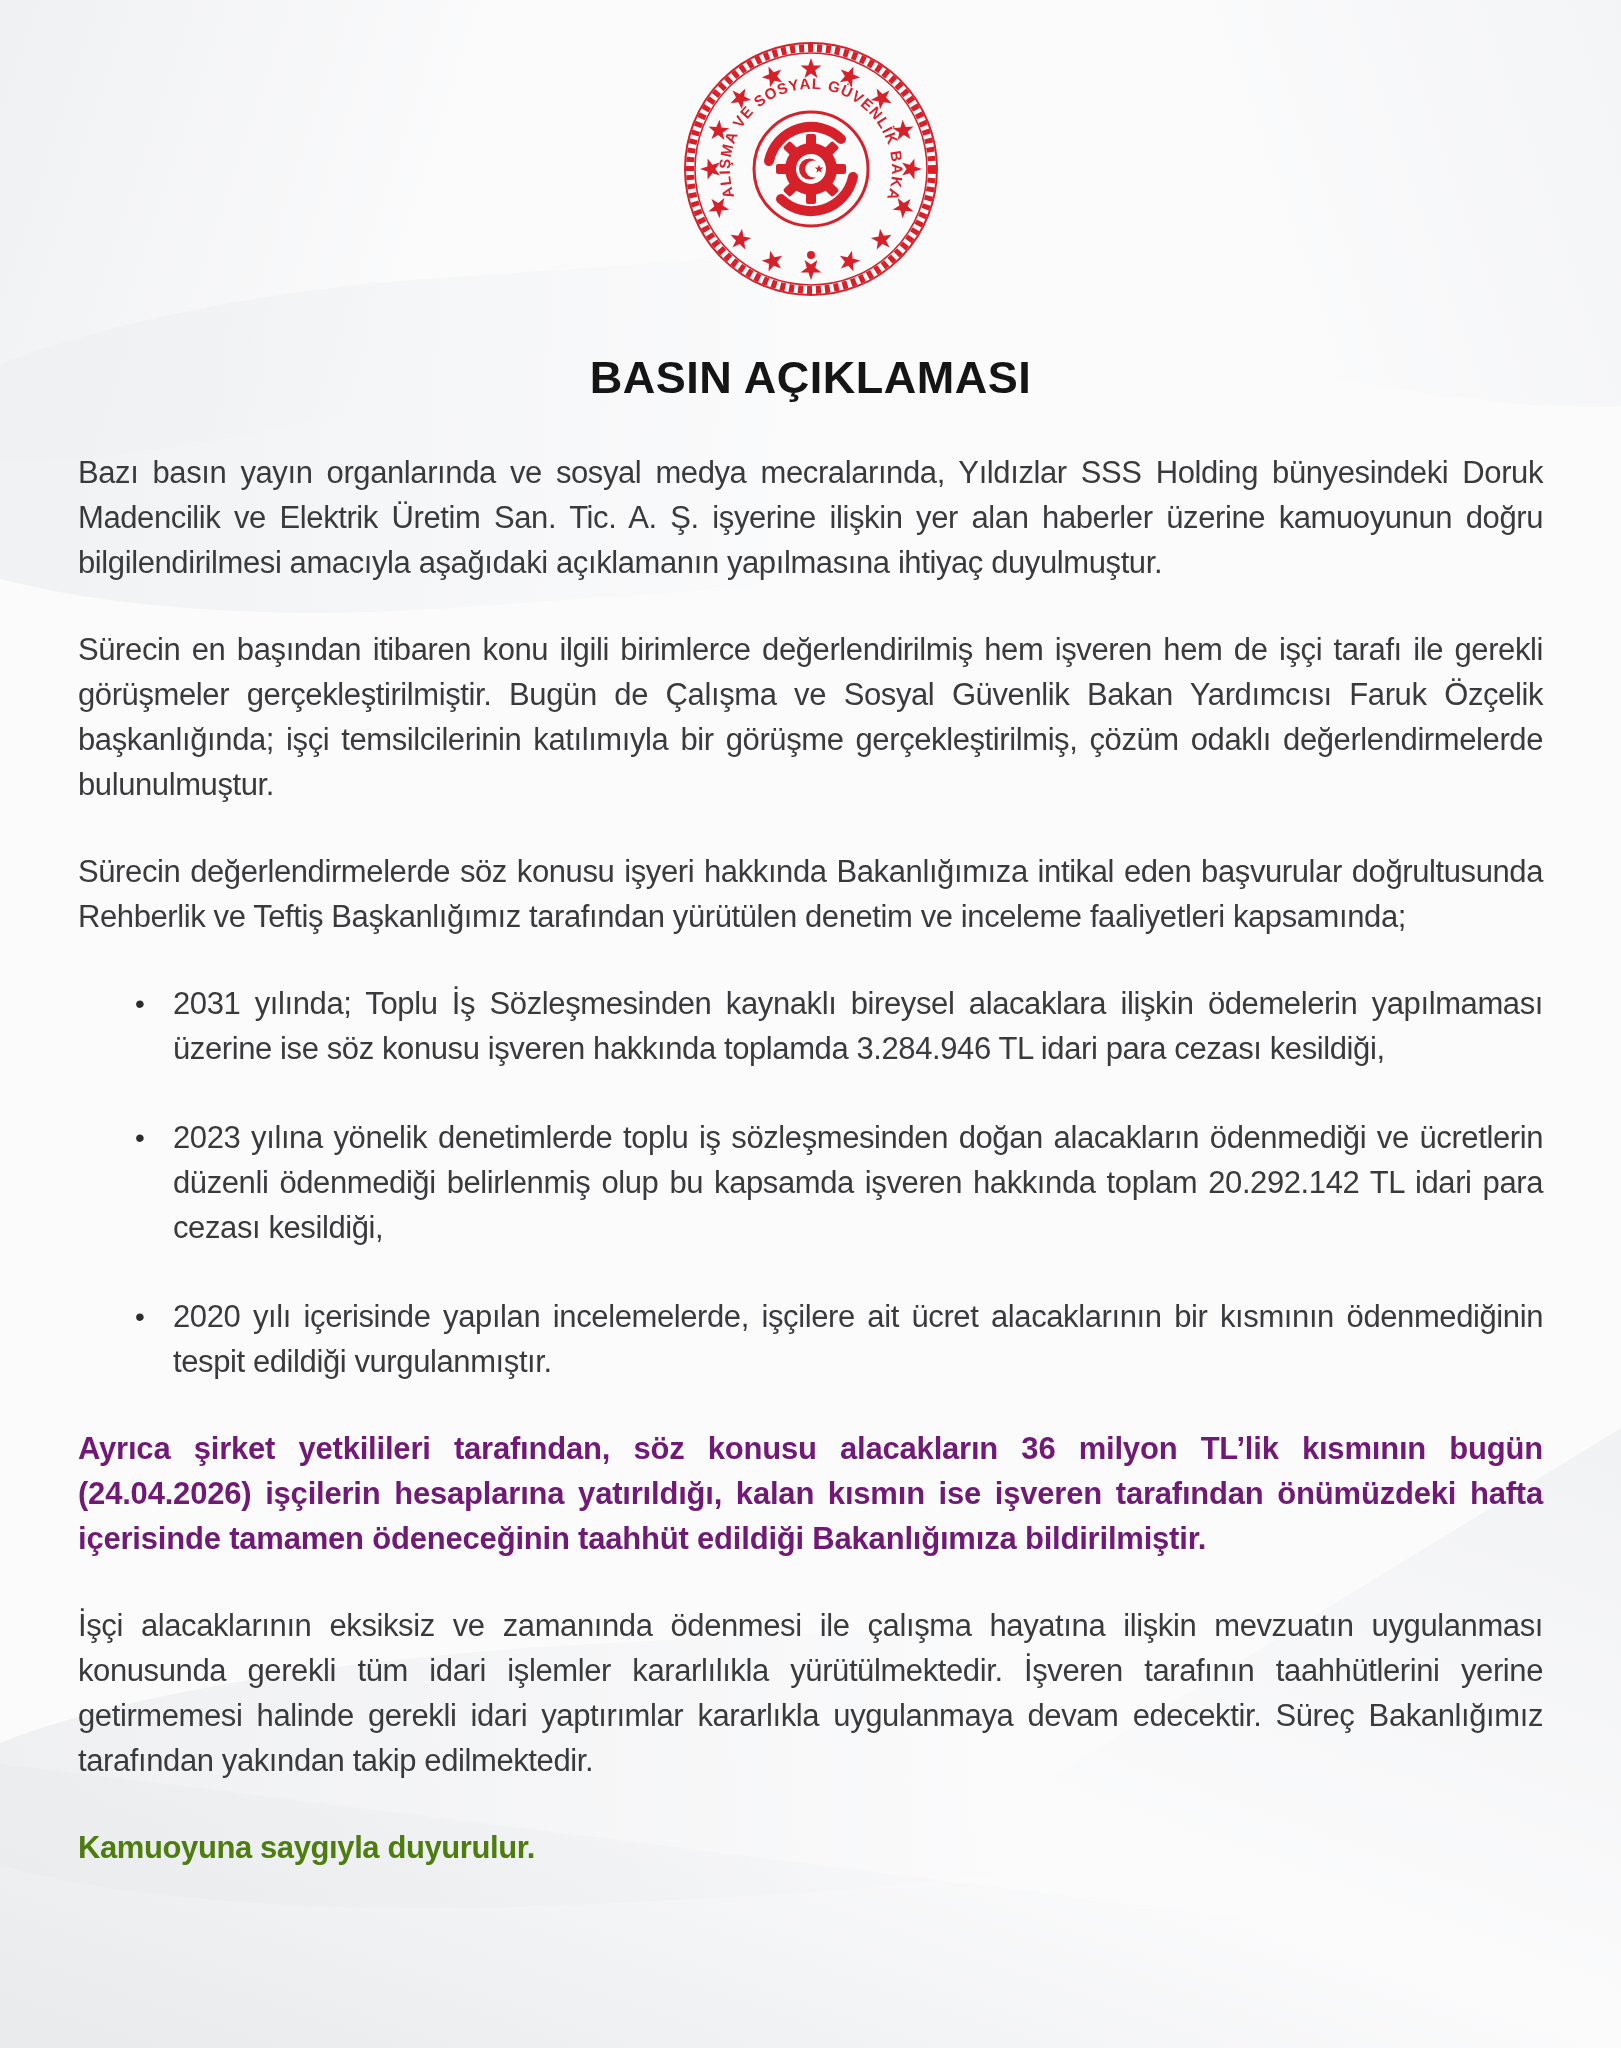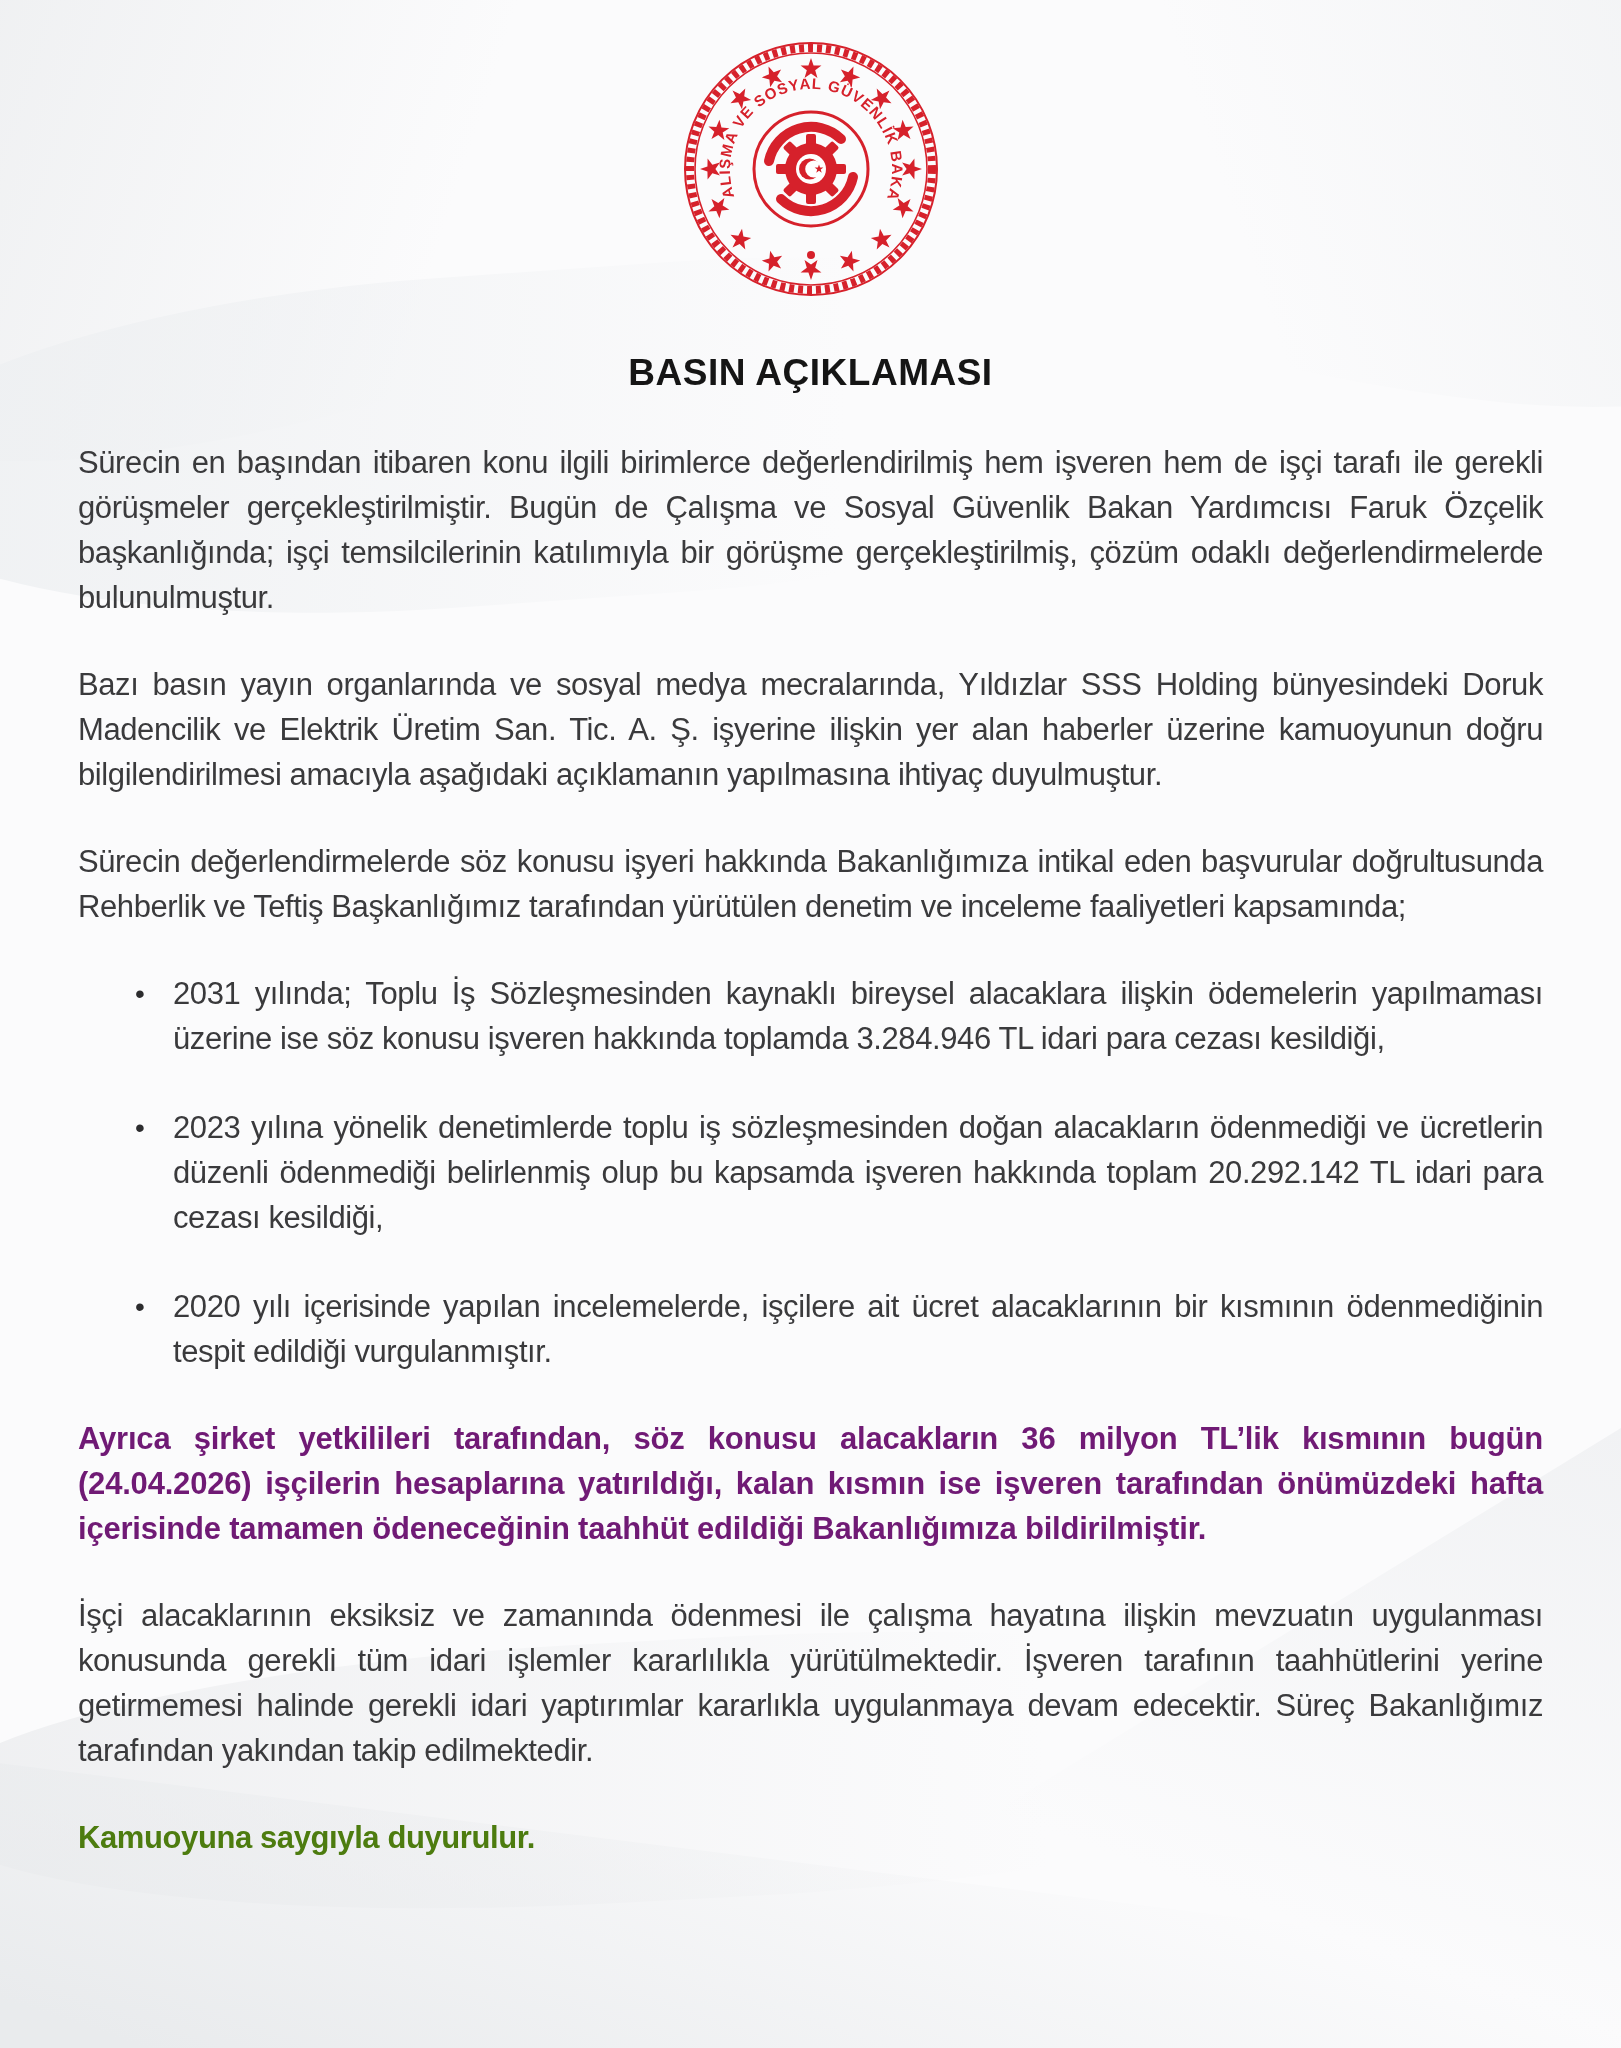--- a/index.html
+++ b/index.html
@@ -50,21 +50,21 @@
   }
 
   
   .doc{position:relative;z-index:1;}
   .logo-wrap{width:266px;height:266px;margin:36px auto 0;}
   .logo-wrap svg{display:block;width:100%;height:100%;}
   .emblem-red{fill:#d6212b;}
   .page-title{
     margin:50px 0 0;
     text-align:center;
-    font-size:37px;
+    font-size:45px;
     font-weight:800;
     letter-spacing:.5px;
     color:#151515;
   }
   .content{
     margin:46px 78px 0;
     color:#3a3a3c;
     font-size:31px;
     line-height:45px;
     letter-spacing:-0.4px;
@@ -164,22 +164,22 @@
         <circle cx="-1.5" cy="0" r="10.5" class="emblem-red"></circle>
         <circle cx="2.8" cy="0" r="8.6" fill="#ffffff"></circle>
         <use href="#star" transform="translate(8,0) scale(0.42)" class="emblem-red"></use>
       </g>
     </svg>
   </div>
 
   <h1 class="page-title">BASIN AÇIKLAMASI</h1>
 
   <div class="content">
+    <p>Bazı basın yayın organlarında ve sosyal medya mecralarında, Yıldızlar SSS Holding bünyesindeki Doruk Madencilik ve Elektrik Üretim San. Tic. A. Ş. işyerine ilişkin yer alan haberler üzerine kamuoyunun doğru bilgilendirilmesi amacıyla aşağıdaki açıklamanın yapılmasına ihtiyaç duyulmuştur.</p>
     <p>Sürecin en başından itibaren konu ilgili birimlerce değerlendirilmiş hem işveren hem de işçi tarafı ile gerekli görüşmeler gerçekleştirilmiştir. Bugün de Çalışma ve Sosyal Güvenlik Bakan Yardımcısı Faruk Özçelik başkanlığında; işçi temsilcilerinin katılımıyla bir görüşme gerçekleştirilmiş, çözüm odaklı değerlendirmelerde bulunulmuştur.</p>
-    <p>Bazı basın yayın organlarında ve sosyal medya mecralarında, Yıldızlar SSS Holding bünyesindeki Doruk Madencilik ve Elektrik Üretim San. Tic. A. Ş. işyerine ilişkin yer alan haberler üzerine kamuoyunun doğru bilgilendirilmesi amacıyla aşağıdaki açıklamanın yapılmasına ihtiyaç duyulmuştur.</p>
     <p>Sürecin değerlendirmelerde söz konusu işyeri hakkında Bakanlığımıza intikal eden başvurular doğrultusunda Rehberlik ve Teftiş Başkanlığımız tarafından yürütülen denetim ve inceleme faaliyetleri kapsamında;</p>
 
     <ul class="findings">
       <li>
         <span class="bullet-marker">•</span>
         <span class="bullet-text">2031 yılında; Toplu İş Sözleşmesinden kaynaklı bireysel alacaklara ilişkin ödemelerin yapılmaması üzerine ise söz konusu işveren hakkında toplamda 3.284.946 TL idari para cezası kesildiği,</span>
       </li>
       <li>
         <span class="bullet-marker">•</span>
         <span class="bullet-text">2023 yılına yönelik denetimlerde toplu iş sözleşmesinden doğan alacakların ödenmediği ve ücretlerin düzenli ödenmediği belirlenmiş olup bu kapsamda işveren hakkında toplam 20.292.142 TL idari para cezası kesildiği,</span>

